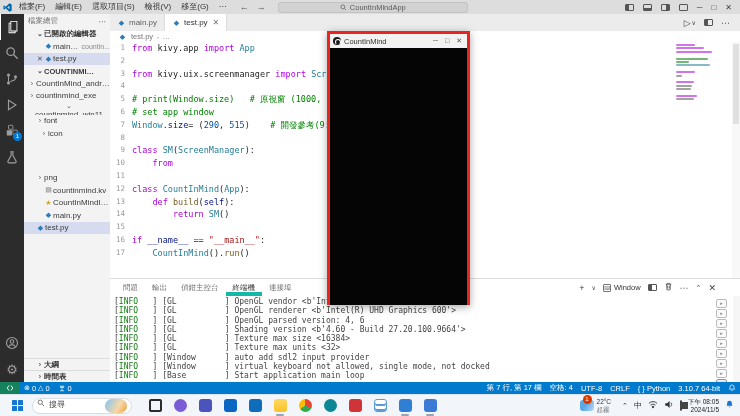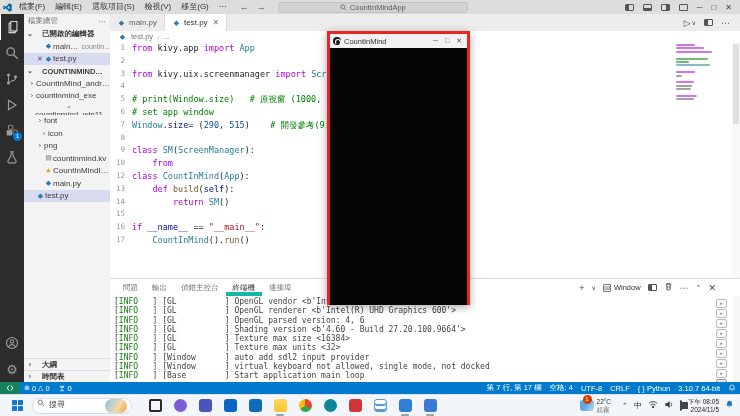--- a/index.html
+++ b/index.html
@@ -25,21 +25,21 @@
   .act-icon { width:24px; height:26px; display:flex; align-items:center; justify-content:center; color:#9d9d9d; position:relative; cursor:pointer; }
   .act-icon svg { width:14px; height:14px; }
   .act-icon.active { color:#fff; border-left:1px solid #fff; }
   .act-badge { position:absolute; right:2px; bottom:3px; min-width:9px; height:9px; border-radius:5px; background:#0078d4; color:#fff; font-size:6px; line-height:9px; text-align:center; }
   #activitybar .spacer { flex:1; }
 
   
   #sidebar { left:24px; top:14px; width:86px; height:368px; background:#f3f3f3; font-size:8px; color:#3b3b3b; z-index:4; display:flex; flex-direction:column; }
   #sidebar-header { height:14px; display:flex; align-items:center; padding:0 4px; color:#6f6f6f; font-size:7.5px; }
   #sidebar-header .dots { margin-left:auto; color:#555; }
-  .section-row { height:12px; display:flex; align-items:center; font-weight:bold; font-size:7.5px; padding:0 2px; color:#3b3b3b; cursor:pointer;gap:8px; }
+  .section-row { height:12px; display:flex; align-items:center; font-weight:bold; font-size:7.5px; padding:0 12px; color:#3b3b3b; cursor:pointer; }
   .chev { width:8px; text-align:center; font-size:7px; color:#555; flex:none; }
   .oe-row, .tree-row { height:12.5px; display:flex; align-items:center; cursor:pointer; white-space:nowrap; overflow:hidden; }
   .row-sel { background:#d7dbef; }
   .file-ic { width:9px; flex:none; text-align:center; font-size:7px; }
   .py-ic { color:#2d7bb8; }
   .kv-ic { color:#888; }
   .ico-ic { color:#d8a014; }
   .oe-close { width:8px; flex:none; text-align:center; color:#555; font-size:7px; }
   .oe-detail { color:#8a8a8a; margin-left:3px; font-size:7px; }
   #tree { flex:1; overflow:hidden; }
@@ -256,21 +256,21 @@
           <span class="label-ellip">countinmind_win11</span>
         </div>
         <div class="tree-row" style="padding-left: 12px;">
           <span class="chev">›</span>
           <span class="label-ellip">font</span>
         </div>
         <div class="tree-row" style="padding-left: 16px;">
           <span class="chev">›</span>
           <span class="label-ellip">icon</span>
         </div>
-        <div class="tree-row" style="padding-left: 12px;">
+        <div class="tree-row" style="padding-left: 12px; margin-top: 32px;">
           <span class="chev">›</span>
           <span class="label-ellip">png</span>
         </div>
         <div class="tree-row" style="padding-left: 12px;">
           <span class="chev"></span>
           <span class="file-ic kv-ic">▤</span>
           <span class="label-ellip">countinmind.kv</span>
         </div>
         <div class="tree-row" style="padding-left: 12px;">
           <span class="chev"></span>
@@ -333,20 +333,21 @@
       <div class="code-line"><span class="lnum">1</span><span><span class="code-kw">from </span><span class="code-pl">kivy.app </span><span class="code-kw">import </span><span class="code-type">App</span></span></div>
       <div class="code-line"><span class="lnum">2</span></div>
       <div class="code-line"><span class="lnum">3</span><span><span class="code-kw">from </span><span class="code-pl">kivy.uix.screenmanager </span><span class="code-kw">import </span><span class="code-type">ScreenManager</span></span></div>
       <div class="code-line"><span class="lnum">4</span><span></span></div>
       <div class="code-line"><span class="lnum">5</span><span><span class="code-cm"># print(Window.size)   # 原視窗 (1000, 750)</span></span></div>
       <div class="code-line"><span class="lnum">6</span><span><span class="code-cm"># set app window</span></span></div>
       <div class="code-line"><span class="lnum">7</span><span><span class="code-type">Window</span><span class="code-pl">.</span><span class="code-var">size</span><span class="code-pl">= (</span><span class="code-num">290</span><span class="code-pl">, </span><span class="code-num">515</span><span class="code-pl">)    </span><span class="code-cm"># 開發參考(9:16)：打包成</span></span></div>
       <div class="code-line"><span class="lnum">8</span><span></span></div>
       <div class="code-line"><span class="lnum">9</span><span><span class="code-kw">class </span><span class="code-type">SM</span><span class="code-pl">(</span><span class="code-type">ScreenManager</span><span class="code-pl">):</span></span></div>
       <div class="code-line"><span class="lnum">10</span><span><span class="code-pl">    </span><span class="code-kw">from</span></span></div>
+      <div class="code-line"><span class="lnum">11</span><span></span></div>
       <div class="code-line"><span class="lnum">12</span><span><span class="code-kw">class </span><span class="code-type">CountInMind</span><span class="code-pl">(</span><span class="code-type">App</span><span class="code-pl">):</span></span></div>
       <div class="code-line"><span class="lnum">13</span><span><span class="code-pl">    </span><span class="code-kw">def </span><span class="code-fn">build</span><span class="code-pl">(</span><span class="code-var">self</span><span class="code-pl">):</span></span></div>
       <div class="code-line"><span class="lnum">14</span><span><span class="code-pl">        </span><span class="code-kw">return </span><span class="code-type">SM</span><span class="code-pl">()</span></span></div>
       <div class="code-line"><span class="lnum">15</span><span></span></div>
       <div class="code-line"><span class="lnum">16</span><span><span class="code-kw">if </span><span class="code-var">__name__</span><span class="code-pl"> == </span><span class="code-str">"__main__"</span><span class="code-pl">:</span></span></div>
       <div class="code-line"><span class="lnum">17</span><span><span class="code-pl">    </span><span class="code-type">CountInMind</span><span class="code-pl">().</span><span class="code-fn">run</span><span class="code-pl">()</span></span></div>
     </div>
   <div id="minimap" class="abs">
       <div class="mm-line" style="width: 19.2px; background: rgb(175, 0, 219);"></div>
       <div class="mm-line" style="width: 28px; background: rgb(175, 0, 219);"></div>

